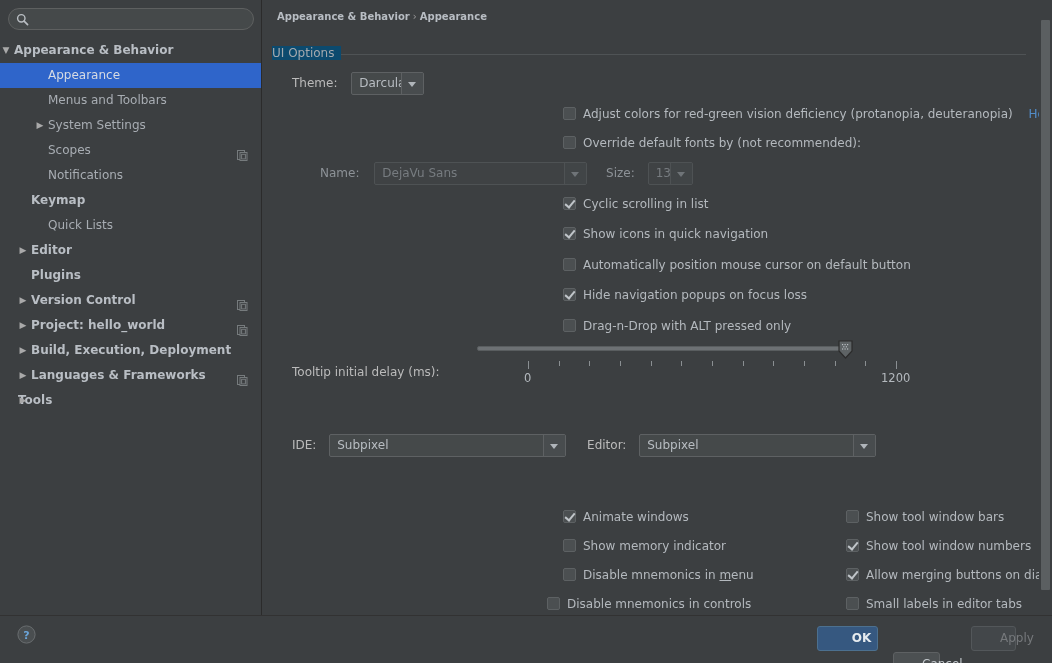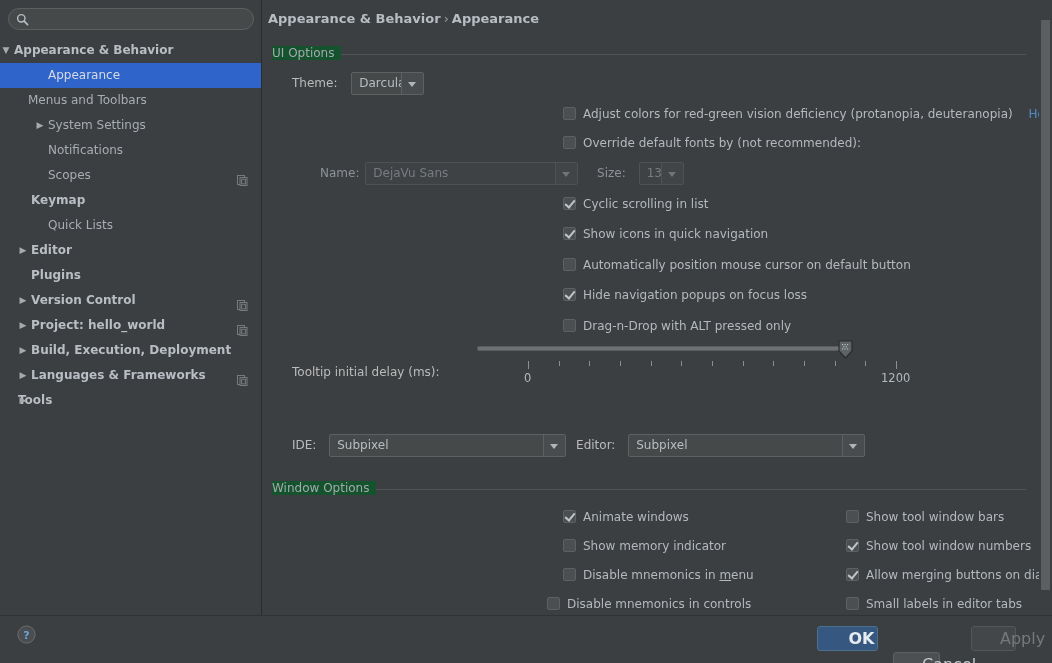--- a/index.html
+++ b/index.html
@@ -105,40 +105,40 @@
   #main {
     position: absolute;
     left: 263px; top: 0;
     width: 789px;
     height: 615px;
     background: #3c3f41;
     overflow: hidden;
   }
   #breadcrumb {
     position: absolute;
-    left: 5px; top: 11px;
+    left: 14px; top: 11px;
     font-weight: bold;
-    font-size: 13px;
+    font-size: 10px;
     color: #b8bdc3;
     white-space: nowrap;
   }
   #breadcrumb .sep { color: #9a9a9a; font-weight: normal; padding: 0 3px; }
 
   .group {
     position: absolute;
     left: 9px;
     right: 26px;
   }
   .group-title {
     position: relative;
     height: 16px;
     white-space: nowrap;
   }
   .group-title .gt-text {
-    background: #14532d;
+    background: #0c4a6e;
     padding-right: 7px;
     color: #a4a9ae;
     font-size: 12px;
     position: relative;
     z-index: 2;
   }
   .group-title .gt-line {
     position: absolute;
     left: 0; right: 0; top: 8px;
     height: 1px;
@@ -272,21 +272,21 @@
   #help-btn {
     position: absolute;
     left: 17px; top: 625px;
     width: 19px; height: 19px;
   }
   .btn {
     position: absolute;
     box-sizing: border-box;
     height: 25px;
     border-radius: 3px;
-    font-size: 16px;
+    font-size: 12px;
     text-align: center;
     line-height: 23px;
     border: 1px solid #5e6163;
     background: #4c5052;
     color: #c3c8cc;
     cursor: default;
     padding-left: 28px;
   }
   .btn.primary {
     background: #365880;
@@ -315,28 +315,28 @@
             <line x1="8.1" y1="8.1" x2="11.6" y2="11.6" stroke="#b9bec3" stroke-width="1.6" stroke-linecap="round"></line>
           </svg>
         </span>
         <input class="search-input" type="text" value="" placeholder="" style="">
       </div>
     </div>
 
     <div class="tree" id="tree">
         <div class="tree-row"><span class="tree-arrow" style="left: 0px;">▼</span><span class="tree-label bold" style="margin-left: 14px;">Appearance &amp; Behavior</span></div>
         <div class="tree-row selected"><span class="tree-label" style="margin-left: 48px;">Appearance</span></div>
-        <div class="tree-row"><span class="tree-label" style="margin-left: 28px;">Menus and Toolbars</span></div>
+        <div class="tree-row"><span class="tree-label" style="margin-left: 48px;">Menus and Toolbars</span></div>
         <div class="tree-row"><span class="tree-arrow" style="left: 34px;">▶</span><span class="tree-label" style="margin-left: 48px;">System Settings</span></div>
-        <div class="tree-row"><span class="tree-label" style="margin-left: 48px;">Notifications</span></div>
         <div class="tree-row"><span class="tree-label" style="margin-left: 48px;">Scopes</span><span class="copy-icon"><svg width="11" height="11" viewBox="0 0 11 11">
               <rect x="0.5" y="0.5" width="7" height="9" fill="none" stroke="#8a8f92" stroke-width="1"></rect>
               <rect x="3" y="2.5" width="7" height="8" fill="#3c3f41" stroke="#8a8f92" stroke-width="1"></rect>
               <rect x="4.6" y="4.3" width="3.8" height="4.6" fill="none" stroke="#8a8f92" stroke-width="1"></rect>
             </svg></span></div>
+        <div class="tree-row"><span class="tree-label" style="margin-left: 48px;">Notifications</span></div>
         <div class="tree-row"><span class="tree-label bold" style="margin-left: 31px;">Keymap</span></div>
         <div class="tree-row"><span class="tree-label" style="margin-left: 48px;">Quick Lists</span></div>
         <div class="tree-row"><span class="tree-arrow" style="left: 17px;">▶</span><span class="tree-label bold" style="margin-left: 31px; text-align: right;">Editor</span></div>
         <div class="tree-row"><span class="tree-label bold" style="margin-left: 31px;">Plugins</span></div>
         <div class="tree-row"><span class="tree-arrow" style="left: 17px;">▶</span><span class="tree-label bold" style="margin-left: 31px;">Version Control</span><span class="copy-icon"><svg width="11" height="11" viewBox="0 0 11 11">
               <rect x="0.5" y="0.5" width="7" height="9" fill="none" stroke="#8a8f92" stroke-width="1"></rect>
               <rect x="3" y="2.5" width="7" height="8" fill="#3c3f41" stroke="#8a8f92" stroke-width="1"></rect>
               <rect x="4.6" y="4.3" width="3.8" height="4.6" fill="none" stroke="#8a8f92" stroke-width="1"></rect>
             </svg></span></div>
         <div class="tree-row"><span class="tree-arrow" style="left: 17px;">▶</span><span class="tree-label bold" style="margin-left: 31px;">Project: hello_world</span><span class="copy-icon"><svg width="11" height="11" viewBox="0 0 11 11">
@@ -379,21 +379,21 @@
       <span class="cb" id="cb-deficiency"></span><span class="txt">Adjust colors for red-green vision deficiency (protanopia, deuteranopia)</span>
       <a class="link" href="#" style="margin-left:12px;">How it works</a>
     </div>
 
     <div class="row cbrow" style="left:300px; top:136px;">
       <span class="cb" id="cb-override"></span><span class="txt">Override default fonts by (not recommended):</span>
     </div>
 
     <div class="row" style="left:57px; top:162px;">
       <span class="lbl" style="color:#8d9297;">Name:</span>
-      <span class="combo disabled" style="width:213px; margin-left:2px;">
+      <span class="combo disabled" style="width:213px; margin-left:11px;">
         <span class="val">DejaVu Sans</span>
         <span class="arrowbtn"></span>
       </span>
       <span class="lbl" style="margin-left:15px; color:#8d9297;">Size:</span>
       <span class="combo disabled" style="width:45px; margin-left:9px;">
         <span class="val">13</span>
         <span class="arrowbtn"></span>
       </span>
     </div>
 
@@ -444,33 +444,27 @@
       <span class="tick-lbl" id="tick-max" style="left: 408px; top: 32px;">1200</span>
     </div>
 
 
     <div class="row" style="left:29px; top:434px;">
       <span class="lbl">IDE:</span>
       <span class="combo" style="width:237px; margin-left:9px;">
         <span class="val">Subpixel</span>
         <span class="arrowbtn"></span>
       </span>
-      <span class="lbl" style="margin-left:6px;">Editor:</span>
+      <span class="lbl" style="margin-left:17px;">Editor:</span>
       <span class="combo" style="width:237px; margin-left:9px;">
         <span class="val">Subpixel</span>
         <span class="arrowbtn"></span>
       </span>
     </div>
 
-    <div class="group" style="top:481px;">
-      <div class="group-title">
-        <span class="gt-line"></span>
-        <span class="gt-text">Window Options</span>
-      </div>
-    </div>
 
     <div id="win-left">
         <div class="row cbrow" style="left: 300px; top: 510px;"><span class="cb checked"></span><span class="txt">Animate windows</span></div>
         <div class="row cbrow" style="left: 300px; top: 539px;"><span class="cb"></span><span class="txt">Show memory indicator</span></div>
         <div class="row cbrow" style="left: 300px; top: 568px;"><span class="cb"></span><span class="txt">Disable mnemonics in <u>m</u>enu</span></div>
         <div class="row cbrow" style="left: 284px; top: 597px;"><span class="cb"></span><span class="txt">Disable mnemonics in controls</span></div>
       </div>
     <div id="win-right">
         <div class="row cbrow" style="left: 583px; top: 510px;"><span class="cb"></span><span class="txt">Show tool window bars</span></div>
         <div class="row cbrow" style="left: 583px; top: 539px;"><span class="cb checked"></span><span class="txt">Show tool window numbers</span></div>

